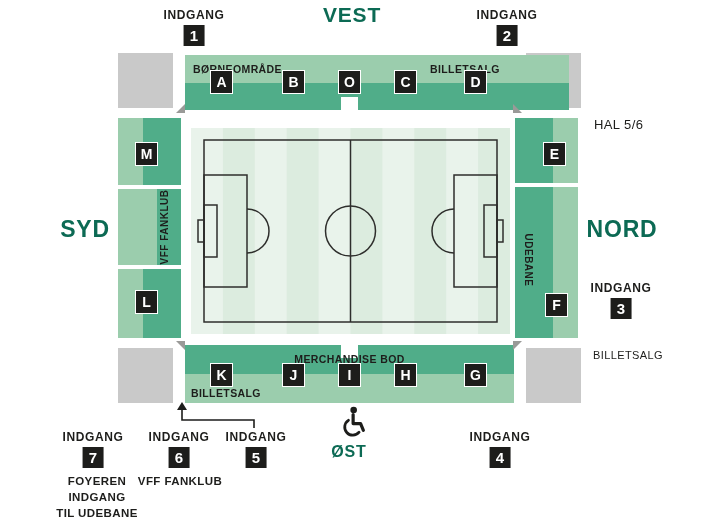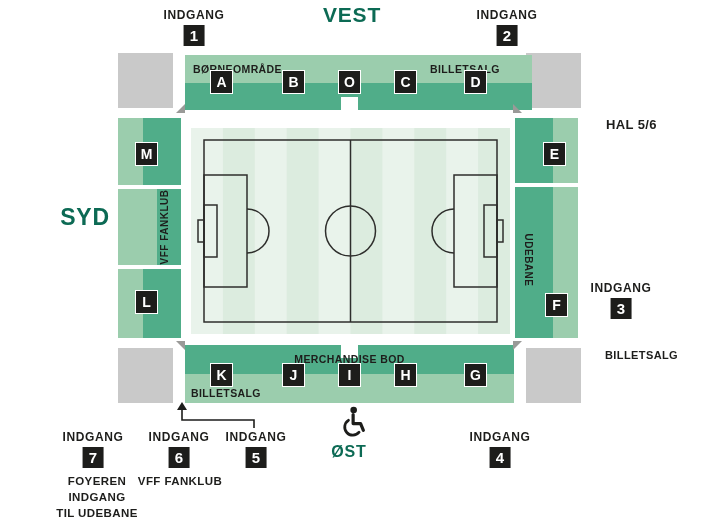--- a/index.html
+++ b/index.html
@@ -25,40 +25,40 @@
            color:#fff;font-size:14px;font-weight:bold;display:flex;align-items:center;justify-content:center;}
   
   .vtext{position:absolute;font-size:10px;font-weight:bold;letter-spacing:.5px;white-space:nowrap;color:#1d1d1b;}
   
   .compass{position:absolute;font-weight:800;color:#0c6a54;letter-spacing:.8px;white-space:nowrap;transform:translateX(-50%);}
   
   .entrance{position:absolute;display:flex;flex-direction:column;align-items:center;gap:3px;transform:translateX(-50%);}
   .ent-label{font-size:12px;font-weight:bold;letter-spacing:.6px;white-space:nowrap;}
   .ent-num{width:21px;height:21px;background:#1d1d1b;color:#fff;font-size:15px;font-weight:bold;
            display:flex;align-items:center;justify-content:center;}
-  .outer-label{position:absolute;font-size:11px;font-weight:bold;letter-spacing:.4px;white-space:nowrap;margin-left:12px;}
+  .outer-label{position:absolute;font-size:11px;font-weight:normal;letter-spacing:.4px;white-space:nowrap;}
   .foyer{position:absolute;transform:translateX(-50%);text-align:center;font-size:11.5px;font-weight:bold;line-height:16px;letter-spacing:.4px;}
   
   .tri{position:absolute;width:0;height:0;}
   .tri.tl{border-left:9px solid transparent;border-bottom:9px solid #9a9a98;}
   .tri.tr{border-right:9px solid transparent;border-bottom:9px solid #9a9a98;}
   .tri.bl{border-left:9px solid transparent;border-top:9px solid #9a9a98;}
   .tri.br{border-right:9px solid transparent;border-top:9px solid #9a9a98;}
 </style>
 </head>
 <body>
 
 <div id="stage">
 
   <div class="gray" style="left:118px;top:53px;"></div>
   <div class="gray" style="left:526px;top:53px;"></div>
   <div class="gray" style="left:118px;top:348px;"></div>
   <div class="gray" style="left:526px;top:348px;"></div>
 
-  <div class="stand" style="left:185px;top:55px;width:347px;height:55px;text-align:right;">
+  <div class="stand" style="left:185px;top:55px;width:384px;height:55px;text-align:right;">
     <div class="band light" style="top:0;height:28px;"></div>
     <div class="band dark" style="top:28px;height:27px;"></div>
     <span class="stand-label" style="left:8px;top:8px;">BØRNEOMRÅDE</span>
     <span class="stand-label" style="left:245px;top:8px;">BILLETSALG</span>
     <div class="notch" style="left:156px;bottom:0;"></div>
     <div class="sec-box" style="left:25px;top:15px;">A</div>
     <div class="sec-box" style="left:97px;top:15px;">B</div>
     <div class="sec-box" style="left:153px;top:15px;">O</div>
     <div class="sec-box" style="left:209px;top:15px;">C</div>
     <div class="sec-box" style="left:279px;top:15px;">D</div>
@@ -126,21 +126,22 @@
       <rect x="7" y="92" width="6" height="22"></rect>
       <path d="M56,81 A22,22 0 0 1 56,125"></path>
       <rect x="263" y="47" width="43" height="112"></rect>
       <rect x="293" y="77" width="13" height="52"></rect>
       <rect x="306" y="92" width="6" height="22"></rect>
       <path d="M263,81 A22,22 0 0 0 263,125"></path>
     </g>
   </svg>
 
   <div class="compass" style="left:352px;top:3px;font-size:21px;">VEST</div>
-  <div class="compass" style="left:85px;top:204px;font-size:23px;">SYD</div>
+  <div class="compass" style="left:85px;top:216px;font-size:23px;">SYD</div>
+  <div class="compass" style="left:622px;top:216px;font-size:23px;">NORD</div>
   <div class="compass" style="left:349px;top:443px;font-size:16px;">ØST</div>
 
   <div class="entrance" style="left:194px;top:8px;">
     <span class="ent-label">INDGANG</span>
     <span class="ent-num">1</span>
   </div>
   <div class="entrance" style="left:507px;top:8px;">
     <span class="ent-label">INDGANG</span>
     <span class="ent-num">2</span>
   </div>

